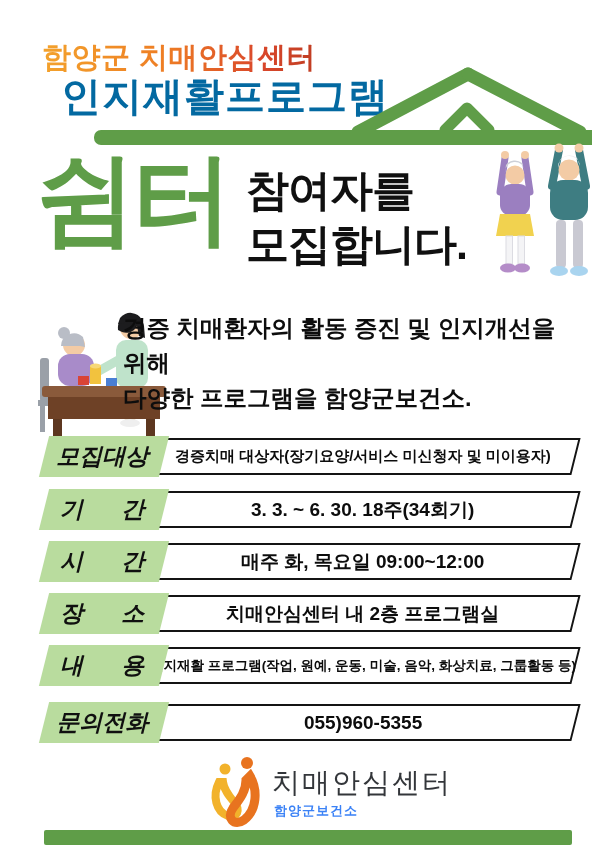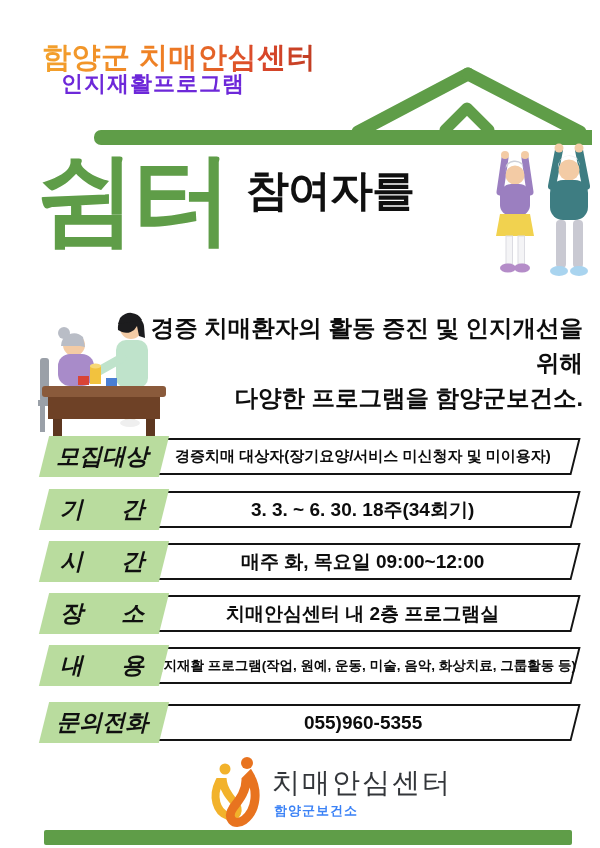--- a/index.html
+++ b/index.html
@@ -13,39 +13,39 @@
   
   .hdr-org {
     position:absolute; left:34px; top:26px;
     font-size:29px; font-weight:900; letter-spacing:0.5px;
     background:linear-gradient(90deg,#f3a22c 0%,#ee7d24 45%,#d9472b 80%,#c03d22 100%);
     -webkit-background-clip:text; background-clip:text;
     -webkit-text-fill-color:transparent; color:#e8601c;
   }
   .hdr-prog {
     position:absolute; left:53px; top:57px;
-    font-size:22px; font-weight:900; color:#6d28d9; letter-spacing:1px;
+    font-size:40px; font-weight:900; color:#0369a1; letter-spacing:1px;
   }
   .roof-svg { position:absolute; left:0; top:40px; }
   
   .title-main {
     position:absolute; left:28px; top:134px;
     font-size:100px; line-height:1.05; font-weight:900;
     color:#5f9d48; letter-spacing:-3px;
   }
   .title-sub1 { position:absolute; left:238px; top:150px;
     font-size:43px; font-weight:900; letter-spacing:-1px; color:#101010; }
   .title-sub2 { position:absolute; left:238px; top:204px;
     font-size:43px; font-weight:900; letter-spacing:-1px; color:#101010; }
   .seniors-svg { position:absolute; left:478px; top:130px; }
   
   .care-svg { position:absolute; left:26px; top:288px; }
   .desc {
     position:absolute; left:115px; top:299px; width:460px;
-    text-align:right; font-size:23.5px; line-height:35px;
+    font-size:23.5px; line-height:35px;
     font-weight:800; color:#0d0d0d;
   }
   
   .info-row { position:absolute; left:0; width:600px; height:42px; }
   .value-box {
     position:absolute; left:142px; top:2px; width:426px; height:37px;
     background:#ffffff; border:2.5px solid #141414;
     transform:skewX(-14deg);
     display:flex; align-items:center; justify-content:center;
   }
@@ -89,20 +89,21 @@
 
   <svg class="roof-svg" width="600" height="100" viewBox="0 0 600 100">
     <line x1="350" y1="80" x2="460" y2="22" stroke="#5f9d48" stroke-width="13" stroke-linecap="round"></line>
     <line x1="460" y1="22" x2="572" y2="80" stroke="#5f9d48" stroke-width="13" stroke-linecap="round"></line>
     <polyline points="437,78 459,56 481,78" fill="none" stroke="#5f9d48" stroke-width="11" stroke-linecap="round" stroke-linejoin="round"></polyline>
     <rect x="86" y="78" width="514" height="15" rx="7" fill="#5f9d48"></rect>
   </svg>
 
   <div class="title-main">쉼터</div>
   <div class="title-sub1">참여자를</div>
+  <div class="title-sub2">모집합니다.</div>
 
   <svg class="seniors-svg" width="120" height="138" viewBox="0 0 120 138">
 
     <g>
       <line x1="14" y1="50" x2="19" y2="16" stroke="#9b7fc0" stroke-width="7" stroke-linecap="round"></line>
       <line x1="44" y1="50" x2="39" y2="16" stroke="#9b7fc0" stroke-width="7" stroke-linecap="round"></line>
       <circle cx="19" cy="13" r="4" fill="#f3cba5"></circle>
       <circle cx="39" cy="13" r="4" fill="#f3cba5"></circle>
       <circle cx="29" cy="33" r="9.5" fill="#f3cba5"></circle>
       <path d="M19,31 a10,10 0 0 1 20,-2 l-3,-8 a11,11 0 0 0 -16,2 z" fill="#cdd0d8"></path>

